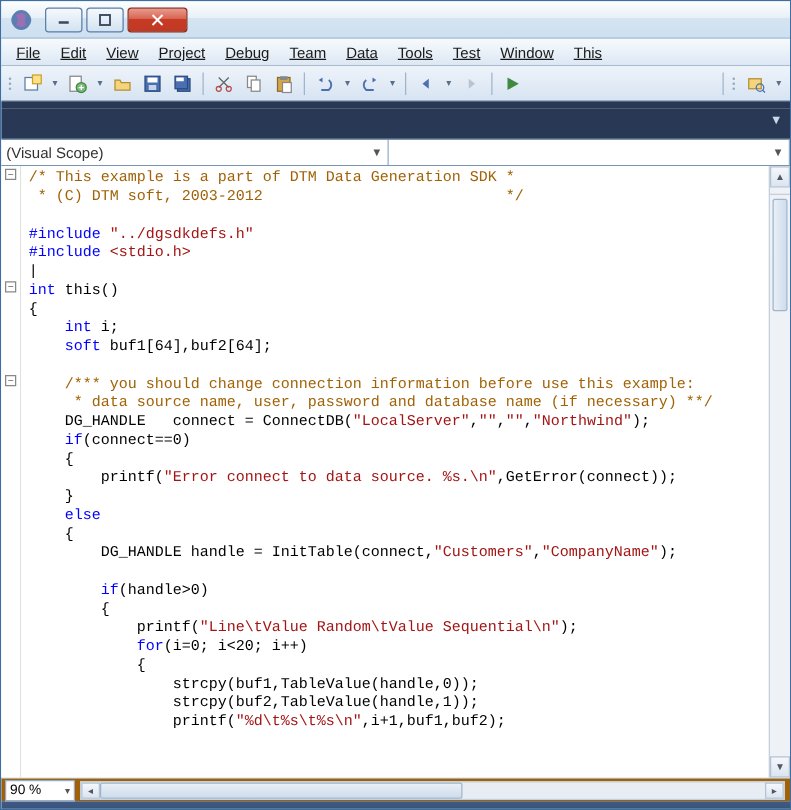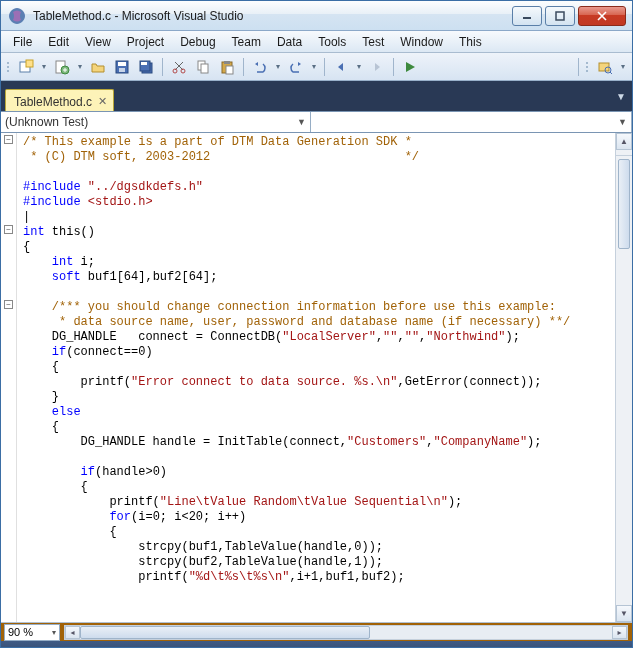--- a/index.html
+++ b/index.html
@@ -4,21 +4,21 @@
 <style>
 * { box-sizing: border-box; margin: 0; padding: 0; }
 body { font-family: "Segoe UI", Tahoma, sans-serif; font-size: 12px; background: #fff; width: 633px; height: 648px; overflow: hidden; border: 1px solid #3b6ea5; }
 .titlebar { height: 30px; background: linear-gradient(to bottom, #fdfefe 0%, #e8f0f7 45%, #d5e4f2 46%, #cde0f1 100%); display: flex; align-items: center; padding: 0 6px; border-bottom: 1px solid #8ba8c8; }
 .titlebar .vs-logo { width: 20px; height: 20px; margin-right: 6px; display: flex; align-items: center; justify-content: center; }
 .titlebar .title-text { flex: 1; color: #1a1a1a; font-size: 12px; }
 .win-controls { display: flex; gap: 0; }
 .win-btn { width: 30px; height: 20px; border: 1px solid #5a7fa8; border-radius: 3px; margin-left: 3px; display: flex; align-items: center; justify-content: center; background: linear-gradient(to bottom, #f5f9fc, #d3e3f1); }
 .win-btn.close { width: 48px; background: linear-gradient(to bottom, #e89a8e 0%, #d76450 45%, #c73a24 46%, #c13923 100%); border-color: #8a2b1b; }
 .menubar { height: 22px; background: linear-gradient(to bottom, #f7fafd, #dce8f4); display: flex; align-items: center; padding: 0 4px; border-bottom: 1px solid #a9bcd0; font-size: 12px; }
-.menu-item { padding: 2px 8px; color: #1a1a1a; }
+.menu-item { padding: 2px 8px; color: #1a1a1a; text-decoration: underline; }
 .toolbar { height: 28px; background: linear-gradient(to bottom, #eef3fa, #d7e4f2); display: flex; align-items: center; padding: 0 4px; border-bottom: 1px solid #98b0ca; gap: 2px; }
 .tb-btn { width: 22px; height: 22px; display: flex; align-items: center; justify-content: center; border-radius: 2px; }
 .tb-sep { width: 1px; height: 18px; background: #a0b5cc; margin: 0 3px; }
 .tb-drop { width: 10px; display: flex; align-items: center; justify-content: center; color: #5a6f85; font-size: 8px; }
 .grip { width: 6px; height: 22px; display: flex; flex-direction: column; justify-content: center; gap: 2px; margin-right: 2px; }
 .grip span { width: 2px; height: 2px; background: #8fa8c2; border-radius: 50%; margin-left: 2px; }
 .tabwell { height: 6px; background: #293955; }
 .tabstrip { height: 24px; background: #293955; display: flex; align-items: flex-end; padding-left: 4px; position: relative; }
 .file-tab { height: 22px; background: #fdf3b8; border: 1px solid #b8a638; border-bottom: none; padding: 2px 6px 0 8px; display: flex; align-items: center; gap: 6px; color: #333; font-size: 12px; border-radius: 2px 2px 0 0; }
 .file-tab .close-tab { font-size: 11px; color: #666; }
@@ -53,21 +53,20 @@
 </head>
 <body>
 
 <div class="titlebar">
   <div class="vs-logo">
     <svg width="18" height="18" viewBox="0 0 18 18">
         <path d="M9 1 C5 1 1 5 1 9 C1 13 5 17 9 17 C13 17 17 13 17 9 C17 5 13 1 9 1 Z" fill="#5b7fb3"></path>
         <path d="M5 5 Q9 2 13 5 Q11 9 13 13 Q9 16 5 13 Q7 9 5 5 Z" fill="#9c6fb5"></path>
       </svg>
   </div>
-  <div class="title-text">TableMethod.c - Microsoft Visual Studio</div>
   <div class="win-controls">
     <div class="win-btn">
         <svg width="10" height="10">
           <rect x="1" y="6" width="8" height="2" fill="#3a4a5e"></rect>
         </svg>
       </div>
     <div class="win-btn">
         <svg width="10" height="10">
           <rect x="1" y="1" width="8" height="8" fill="none" stroke="#3a4a5e" stroke-width="1.5"></rect>
         </svg>
@@ -200,30 +199,26 @@
         <rect x="2" y="4" width="10" height="8" fill="#f4d47c" stroke="#b38f2f"></rect>
         <circle cx="11" cy="11" r="3" fill="none" stroke="#4a6fb3"></circle>
         <path d="M13 13l2 2" stroke="#4a6fb3"></path>
       </svg>
     </div>
   <div class="tb-drop">▾</div>
 </div>
 
 <div class="tabwell"></div>
 <div class="tabstrip">
-  <div class="file-tab">
-    <span>TableMethod.c</span>
-    <span class="close-tab">✕</span>
-  </div>
   <div class="tab-drop">▼</div>
 </div>
 
 <div class="navbar">
   <div class="nav-combo" style="flex:0 0 310px">
-    <span>(Unknown Test)</span>
+    <span>(Visual Scope)</span>
     <span class="combo-drop">▼</span>
   </div>
   <div class="nav-combo">
     <span class="combo-drop">▼</span>
   </div>
 </div>
 
 <div class="editor-wrap">
   <div class="outline-gutter">
     <div class="fold-box" style="top:2px">−</div>

